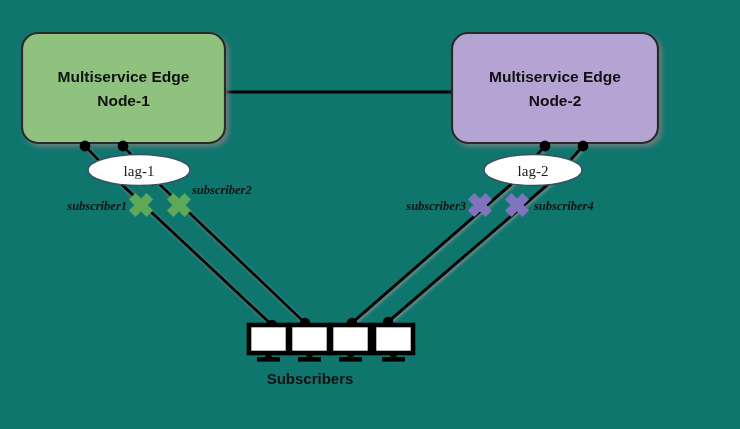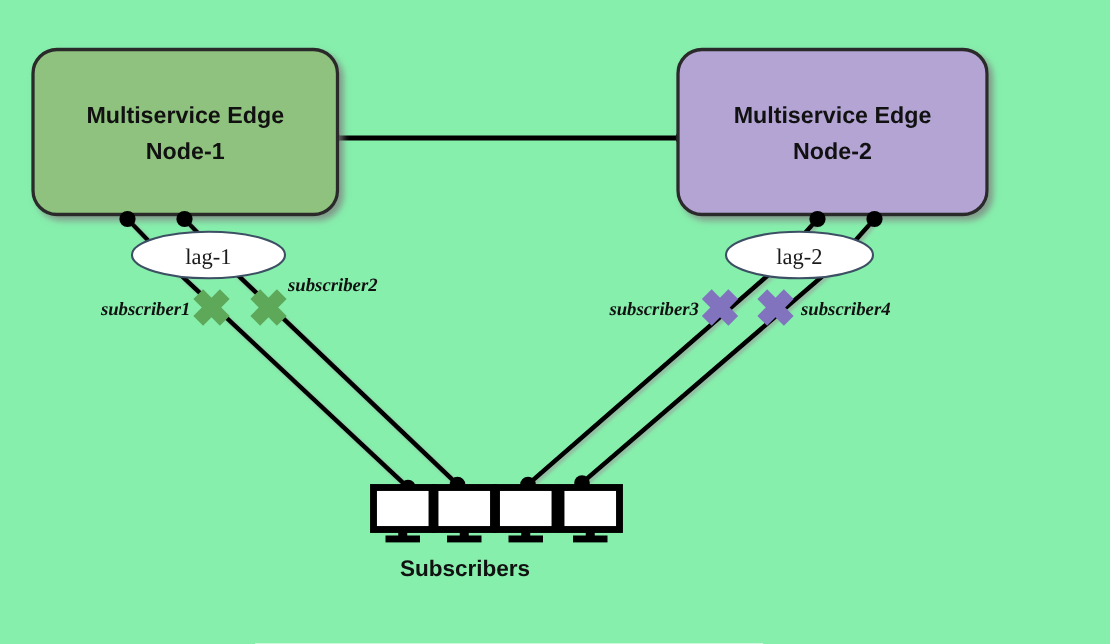--- a/index.html
+++ b/index.html
@@ -4,21 +4,21 @@
 <style>
   html, body {
     margin: 0;
     padding: 0;
     background: #ffffff;
   }
   #stage {
     position: relative;
     width: 740px;
     height: 429px;
-    background: #86efac;
+    background: #0f766e;
     overflow: hidden;
     font-family: "Liberation Sans", sans-serif;
   }
   #diagram-svg {
     position: absolute;
     left: 0;
     top: 0;
     width: 740px;
     height: 429px;
   }

